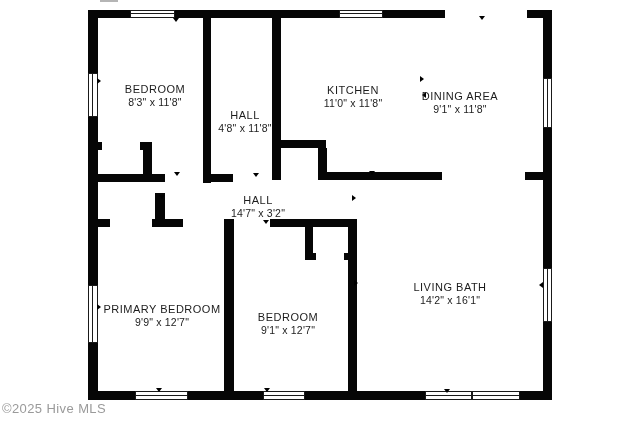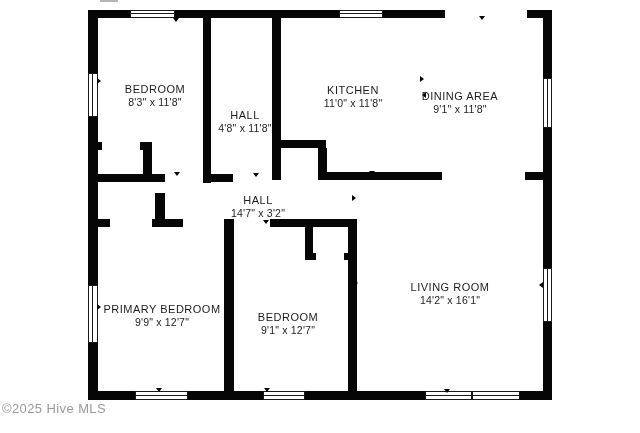--- a/index.html
+++ b/index.html
@@ -103,21 +103,21 @@
   </div>
   <div class="room" style="left:162px;top:316px">
     <div class="room-name">PRIMARY BEDROOM</div>
     <div class="room-dims">9'9" x 12'7"</div>
   </div>
   <div class="room" style="left:288px;top:324px">
     <div class="room-name">BEDROOM</div>
     <div class="room-dims">9'1" x 12'7"</div>
   </div>
   <div class="room" style="left:450px;top:294px">
-    <div class="room-name">LIVING ROOM</div>
+    <div class="room-name">LIVING BATH</div>
     <div class="room-dims">14'2" x 16'1"</div>
   </div>
 
   <div class="artifact" style="left:100px;top:0;width:18px;height:2px"></div>
 
   <div class="watermark">©2025 Hive MLS</div>
 
 </div>
 
 </body></html>

